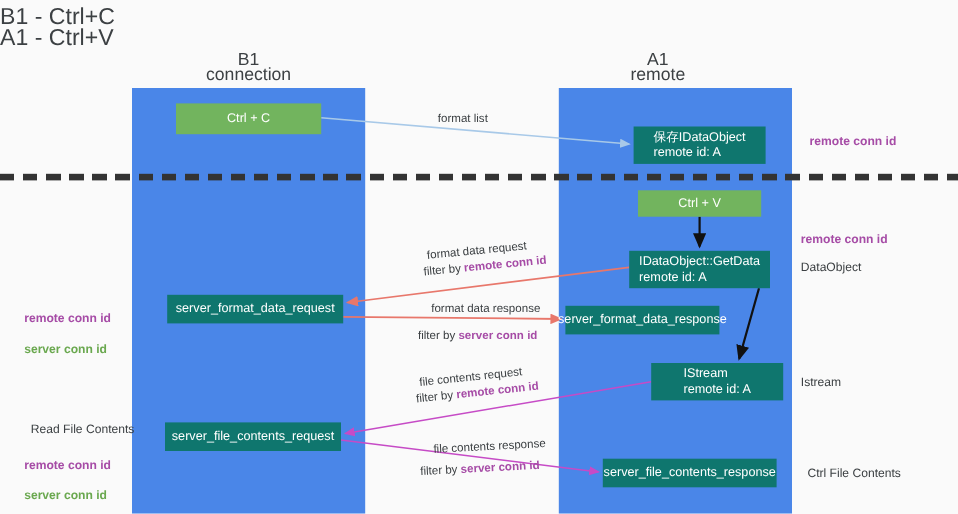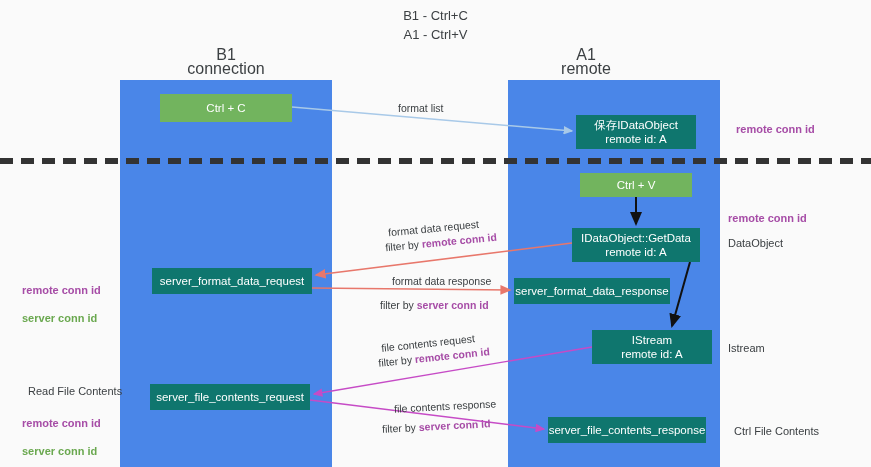--- a/index.html
+++ b/index.html
@@ -18,58 +18,58 @@
   .col {
     position: absolute;
     background: #4a86e8;
   }
   #col-b1 { left:120px; top:80px; width:212px; height:387px; }
   #col-a1 { left:508px; top:80px; width:212px; height:387px; }
 
   
   .title-main {
     position:absolute; left:0; right:0; top:6px;
-    text-align:center; font-size:13px; line-height:19px;
+    text-align:left; font-size:21px; line-height:19px;
     color:#3c4043; white-space:pre-line;
   }
   .col-title {
     position:absolute; text-align:center; font-size:16px;
     line-height:14px; color:#3c4043; white-space:pre-line;
   }
   #title-b1 { left:120px; top:48px; width:212px; }
-  #title-a1 { left:480px; top:48px; width:212px; }
+  #title-a1 { left:492px; top:48px; width:212px; }
 
   
   #divider {
     position:absolute; left:0; top:158px; width:871px; height:6px;
     background-image: repeating-linear-gradient(to right,
       #333 0px, #333 13px, transparent 13px, transparent 21px);
   }
 
   
   .node {
     position:absolute;
     display:flex; align-items:center; justify-content:center;
-    text-align:center;
+    text-align:left;
     color:#ffffff;
     font-size:11.5px;
     line-height:14px;
     white-space:pre-line;
     padding:2px 6px;
   }
   .node.orange { background:#0f766e; }
   .node.green  { background:#6aa84f; background:#72b45e; }
 
   
   #n-ctrlc   { left:160px; top:94px;  width:132px; height:28px; }
   #n-idata   { left:576px; top:115px; width:120px; height:34px; }
   #n-ctrlv   { left:580px; top:173px; width:112px; height:24px; }
   #n-getdata { left:572px; top:228px; width:128px; height:34px; }
   #n-sfdreq  { left:152px; top:268px; width:160px; height:26px; }
-  #n-sfdres  { left:514px; top:278px; width:156px; height:26px; }
+  #n-sfdres  { left:514px; top:278px; width:140px; height:26px; }
   #n-istream { left:592px; top:330px; width:120px; height:34px; }
   #n-sfcreq  { left:150px; top:384px; width:160px; height:26px; }
   #n-sfcres  { left:548px; top:417px; width:158px; height:26px; }
 
   
   .side-note {
     position:absolute; font-size:11px; line-height:14px;
     white-space:pre-line;
   }
   .side-note.plain { color:#3c4043; }

